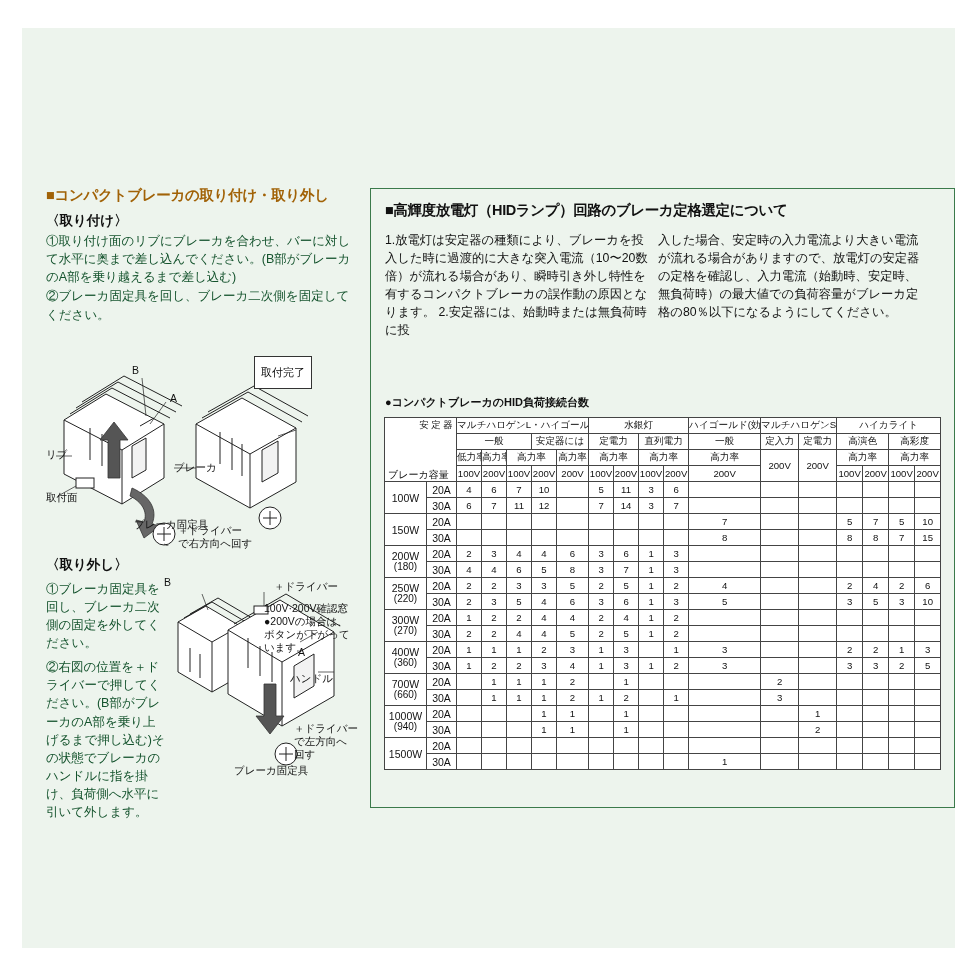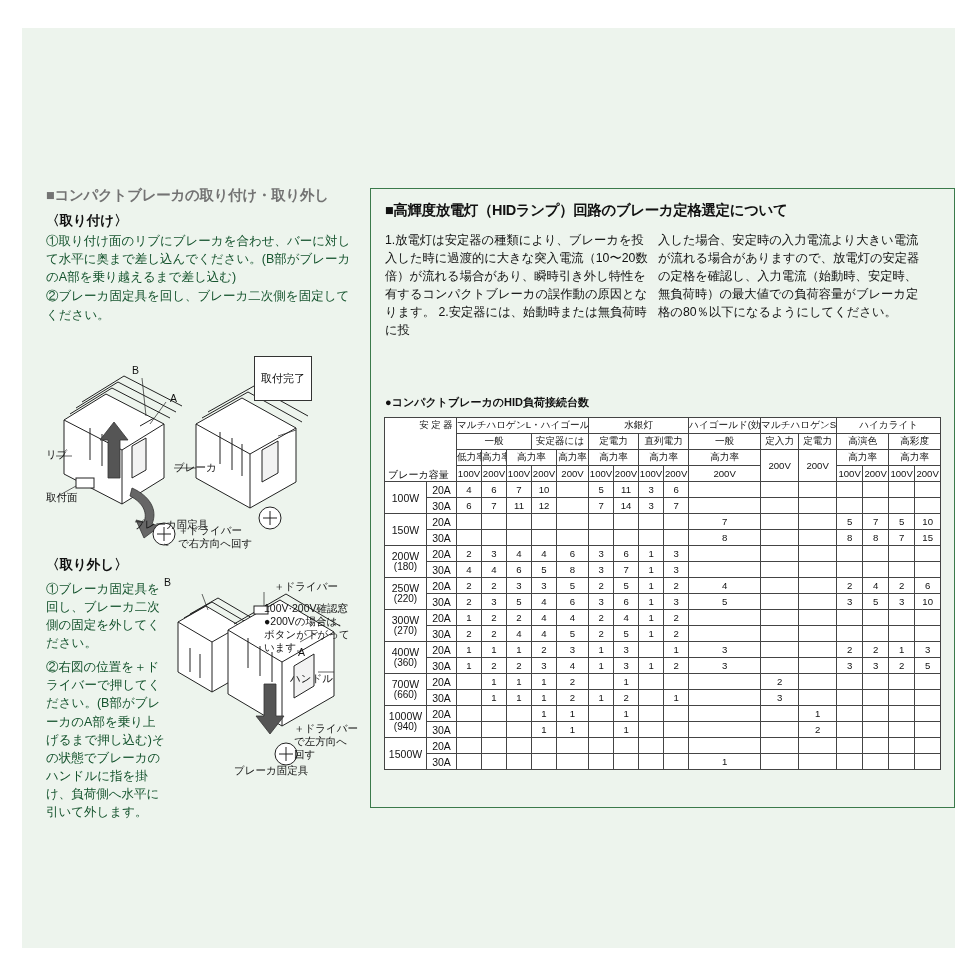--- a/index.html
+++ b/index.html
@@ -32,21 +32,21 @@
   .left-col {
     position: absolute;
     left: 24px;
     top: 158px;
     width: 312px;
   }
   .sec-title {
     font-size: 14.5px;
     font-weight: bold;
     letter-spacing: -0.3px;
-    color: #737373;
+    color: #a16207;
     white-space: nowrap;
   }
   .sub-head {
     font-size: 13.5px;
     font-weight: bold;
     margin-top: 7px;
     color: #111;
   }
   .body-text {
     font-size: 12.5px;
@@ -75,21 +75,21 @@
     color: #111;
     white-space: nowrap;
     line-height: 1.2;
   }
   .lbl-box {
     position: absolute;
     font-size: 11px;
     color: #111;
     border: 1px solid #333;
     background: #fff;
-    padding: 14px 6px;
+    padding: 8px 6px;
     white-space: nowrap;
   }
   .lbl-multi {
     position: absolute;
     font-size: 10.5px;
     color: #111;
     line-height: 1.25;
     white-space: nowrap;
   }
 

